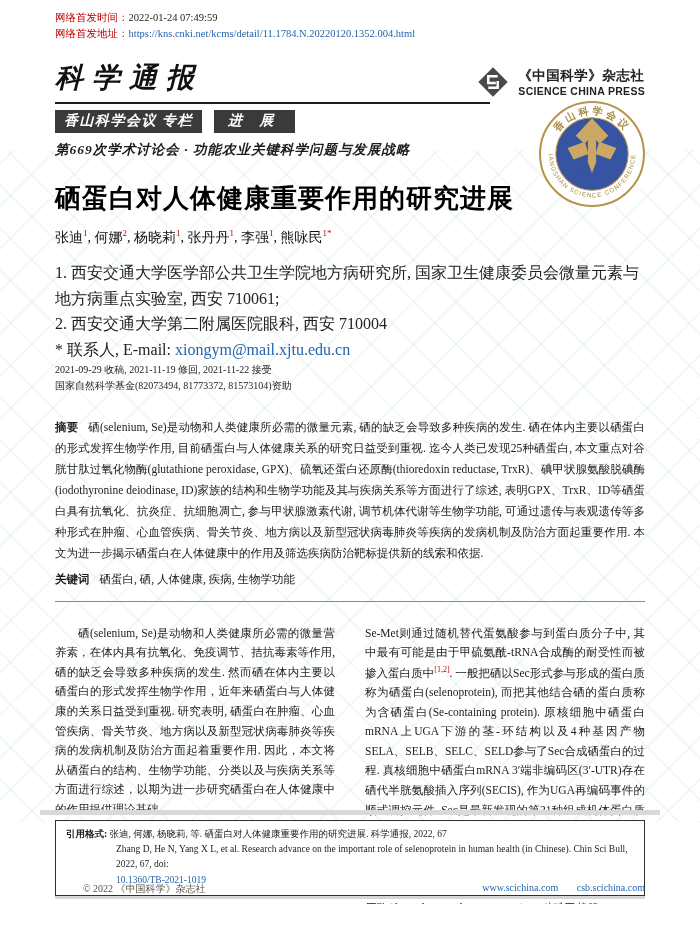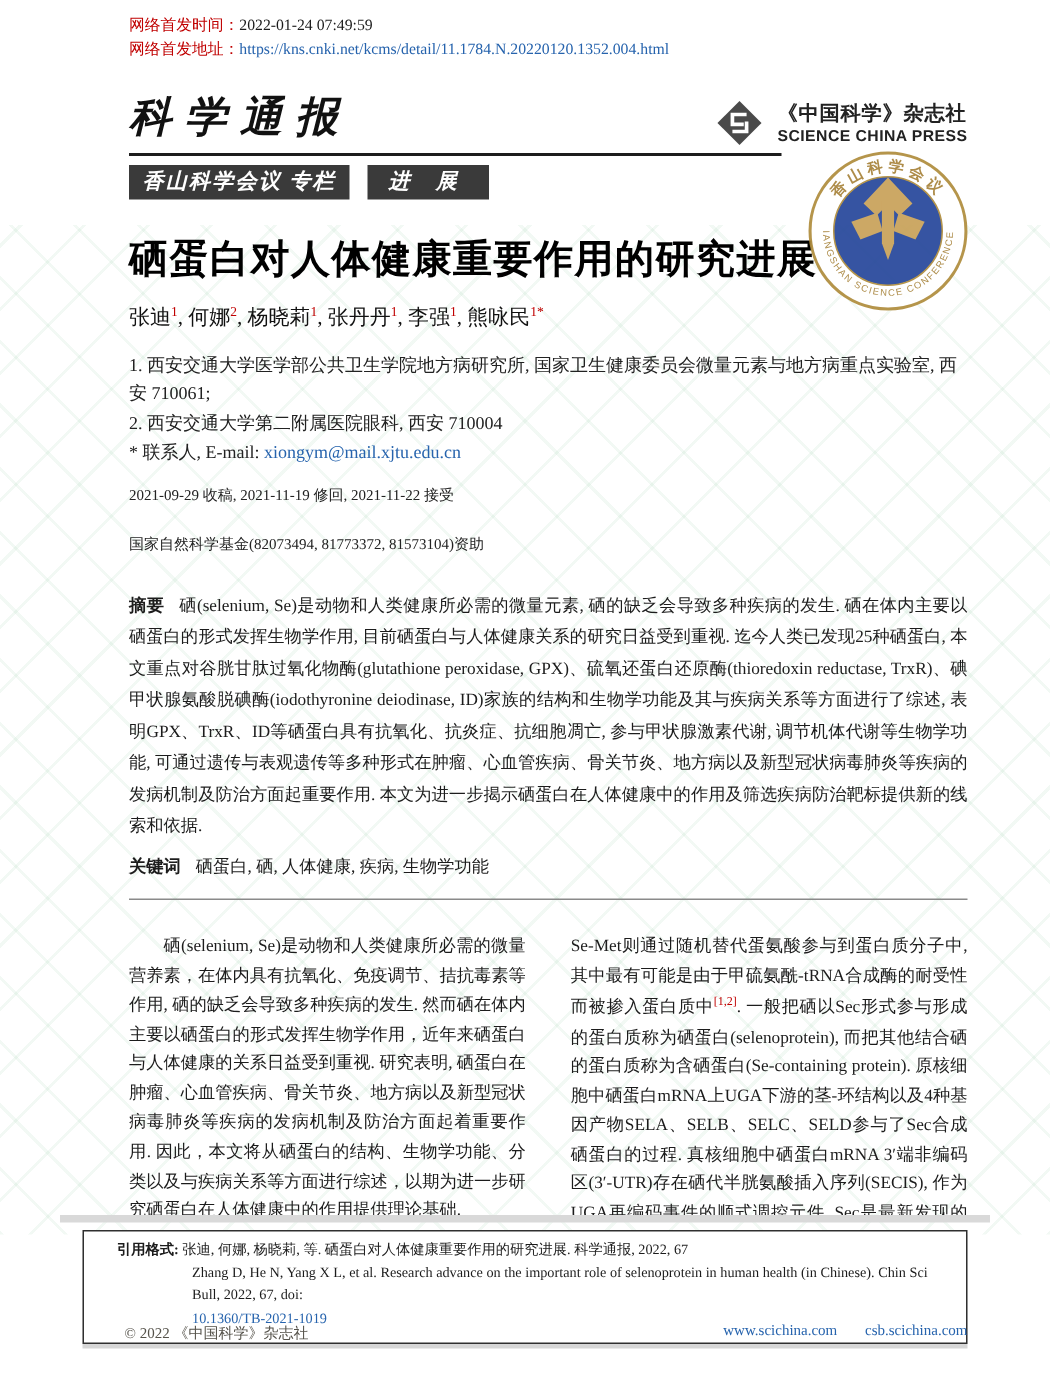--- a/index.html
+++ b/index.html
@@ -9,21 +9,21 @@
     font-family:"Liberation Serif","DejaVu Serif",serif; color:#1c1c1c;
     overflow:hidden; margin:0 auto;
   }
   .watermark {
     position:absolute; left:0; right:0; top:150px; bottom:110px; z-index:0;
     background:
       repeating-linear-gradient(45deg,  rgba(130,195,150,0.10) 0 2px, transparent 2px 30px),
       repeating-linear-gradient(-45deg, rgba(130,195,150,0.10) 0 2px, transparent 2px 30px);
     pointer-events:none;
   }
-  .content { position:relative; z-index:1; padding:10px 55px 0 86px; }
+  .content { position:relative; z-index:1; padding:10px 55px 0 55px; }
 
   
   .meta-block { font-size:10.5px; line-height:1.55; font-family:"Liberation Serif",serif; }
   .meta-label { color:#c00000; }
   .meta-value { color:#1c1c1c; }
   .meta-link { color:#2663ad; text-decoration:none; }
 
   
   .masthead { position:relative; margin-top:16px; }
   .journal-script { font-size:28px; font-weight:bold; font-style:italic; letter-spacing:9px; color:#111; }
@@ -36,46 +36,46 @@
   .press-cn { font-size:13.5px; font-weight:bold; color:#222; letter-spacing:0.5px; }
   .press-en { font-size:10.5px; font-weight:bold; color:#222; font-family:"Liberation Sans",sans-serif; letter-spacing:0.3px; }
 
   .series-line { margin-top:8px; font-size:13.5px; font-weight:bold; font-style:italic; letter-spacing:1px; }
 
   .title { margin-top:22px; font-size:26px; font-weight:bold; letter-spacing:1px; color:#000; }
 
   .authors { margin-top:13px; font-size:14px; color:#111; }
   .authors sup { color:#c00000; font-size:9px; }
 
-  .affiliations { margin-top:13px; font-size:12px; line-height:1.6; color:#222; }
+  .affiliations { margin-top:13px; font-size:16px; line-height:1.6; color:#222; }
   .contact a { color:#2663ad; text-decoration:none; }
 
-  .dates { margin-top:12px; font-size:10px; color:#222; }
-  .funding { margin-top:19px; font-size:10px; color:#222; }
+  .dates { font-size:10px; color:#222; }
+  .funding { margin-top:2px; font-size:10px; color:#222; }
 
   .abstract { margin-top:24px; font-size:11.5px; line-height:1.83; text-align:justify; }
   .abstract .label, .keywords .label { font-weight:bold; margin-right:10px; }
   .keywords { margin-top:8px; font-size:11.5px; }
 
   .divider { margin-top:14px; border-top:1px solid #8a8a8a; }
 
   .columns { margin-top:22px; display:flex; gap:30px; height:280px; overflow:hidden; }
   .col { flex:1; font-size:11.5px; line-height:1.7; text-align:justify; }
   .col p { text-indent:2em; }
   .col p.noindent { text-indent:0; }
   .col p + p { margin-top:0; }
   .section-heading { font-size:15px; font-weight:bold; margin:10px 0 8px 0; text-indent:0; }
   .refsup { color:#c00000; font-size:8px; }
 
   
   .pre-citation-band { position:absolute; left:40px; right:40px; top:810px; height:5px; background:#d9d9d9; z-index:2; }
   .citation-box {
     position:absolute; left:55px; right:55px; top:820px; z-index:3; background:#fff;
     border:1px solid #2f2f2f; box-shadow:0 3px 0 #d6d6d6;
-    font-size:9.5px; line-height:1.6; padding:6px 10px 7px 22px;
+    font-size:9.5px; line-height:1.6; padding:6px 10px 7px 10px;
   }
   .citation-box .cite-label { font-weight:bold; }
   .cite-en, .cite-doi { padding-left:50px; }
   .cite-doi a { color:#2663ad; text-decoration:none; }
 
   .footer { position:absolute; left:55px; right:55px; top:882px; z-index:3;
             display:flex; justify-content:space-between; font-size:10px;padding-left:28px; }
   .footer .copyright { color:#55524a; }
   .footer .links a { color:#2663ad; text-decoration:none; margin-left:16px; }
 
@@ -134,20 +134,21 @@
           <path d="M23 12 L13 12 L13 19 L21 19" stroke="#ffffff" stroke-width="2.6" fill="none"></path>
           <path d="M13 24 L23 24 L23 17" stroke="#ffffff" stroke-width="2.6" fill="none"></path>
         </svg>
         <span>
           <div class="press-cn">《中国科学》杂志社</div>
           <div class="press-en">SCIENCE CHINA PRESS</div>
         </span>
       </div>
     </div>
 
+    <div class="series-line">第669次学术讨论会 · 功能农业关键科学问题与发展战略</div>
 
     <h1 class="title">硒蛋白对人体健康重要作用的研究进展</h1>
 
     <div class="authors">
       <span><span>张迪</span><sup>1</sup><span>, </span></span><span><span>何娜</span><sup>2</sup><span>, </span></span><span><span>杨晓莉</span><sup>1</sup><span>, </span></span><span><span>张丹丹</span><sup>1</sup><span>, </span></span><span><span>李强</span><sup>1</sup><span>, </span></span><span><span>熊咏民</span><sup>1*</sup></span>
     </div>
 
     <div class="affiliations">
       <div>1. 西安交通大学医学部公共卫生学院地方病研究所, 国家卫生健康委员会微量元素与地方病重点实验室, 西安 710061;</div>
       <div>2. 西安交通大学第二附属医院眼科, 西安 710004</div>

